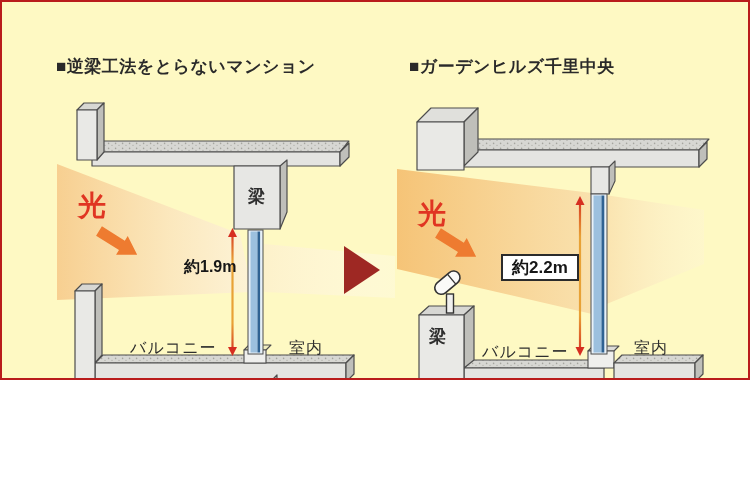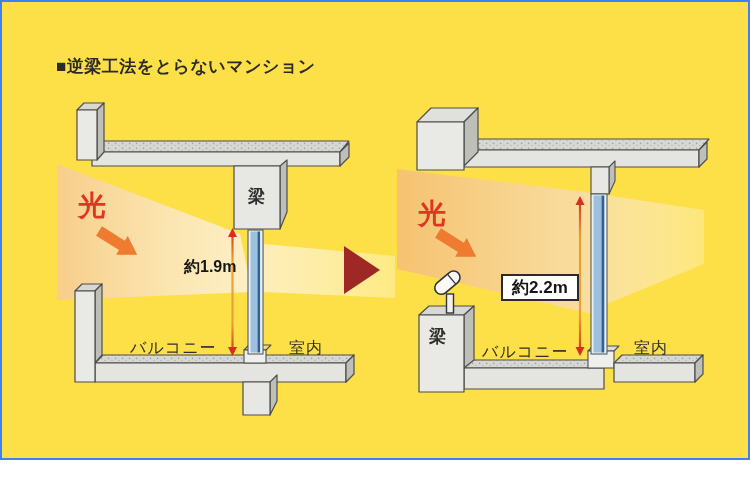--- a/index.html
+++ b/index.html
@@ -1,18 +1,18 @@
 <!DOCTYPE html>
 <html><head>
 <meta charset="utf-8">
 <style>
   html,body{margin:0;padding:0;background:#fff;}
   .stage{
-    position:relative;width:750px;height:460px;background:#fde047;
-    border:2px solid #3b82f6;box-sizing:border-box;overflow:hidden;
+    position:relative;width:750px;height:380px;background:#fef9c3;
+    border:2px solid #b91c1c;box-sizing:border-box;overflow:hidden;
     font-family:"Liberation Sans","DejaVu Sans",sans-serif;
   }
   .stage svg{position:absolute;left:0;top:0;}
   .lbl{position:absolute;white-space:nowrap;color:#272727;line-height:1;}
   .heading{font-size:17px;font-weight:bold;letter-spacing:0.5px;color:#2a2a2a;}
   .light{font-size:28px;font-weight:bold;color:#e03522;}
   .dim{font-size:16px;font-weight:bold;color:#161616;}
   .dimbox{font-size:17px;font-weight:bold;color:#161616;background:#ffffff;
     border:2px solid #2b2b2b;padding:3px 9px;}
   .struct{font-size:17px;font-weight:bold;color:#2e2e2e;}
@@ -180,28 +180,29 @@
       <polygon points="578,194 573.5,203 582.5,203" fill="#d62e20"></polygon>
       <polygon points="578,354 573.5,345 582.5,345" fill="#d62e20"></polygon>
     </g>
 
     <g transform="translate(436,231) rotate(32)">
       <polygon points="0,-5.5 27,-5.5 27,-11 45,0 27,11 27,5.5 0,5.5" fill="#ee7b30"></polygon>
     </g>
   </svg>
 
   <div class="lbl heading" style="left:54px;top:56px;">■逆梁工法をとらないマンション</div>
+  <div class="lbl heading" style="left:407px;top:56px;">■ガーデンヒルズ千里中央</div>
 
   <div class="lbl light" style="left:76px;top:190px;">光</div>
   <div class="lbl light" style="left:416px;top:198px;">光</div>
 
   <div class="lbl struct" style="left:246px;top:186px;">梁</div>
   <div class="lbl struct" style="left:427px;top:326px;">梁</div>
 
   <div class="lbl dim" style="left:155px;top:257px;margin-left:27px;">約1.9m</div>
-  <div class="lbl dimbox" style="left:499px;top:252px;margin-top:20px;">約2.2m</div>
+  <div class="lbl dimbox" style="left:499px;top:252px;">約2.2m</div>
 
   <div class="lbl floorlbl" style="left:128px;top:338px;">バルコニー</div>
   <div class="lbl floorlbl" style="left:287px;top:338px;">室内</div>
   <div class="lbl floorlbl" style="left:480px;top:342px;">バルコニー</div>
   <div class="lbl floorlbl" style="left:632px;top:338px;">室内</div>
 
 </div>
 
 </body></html>

